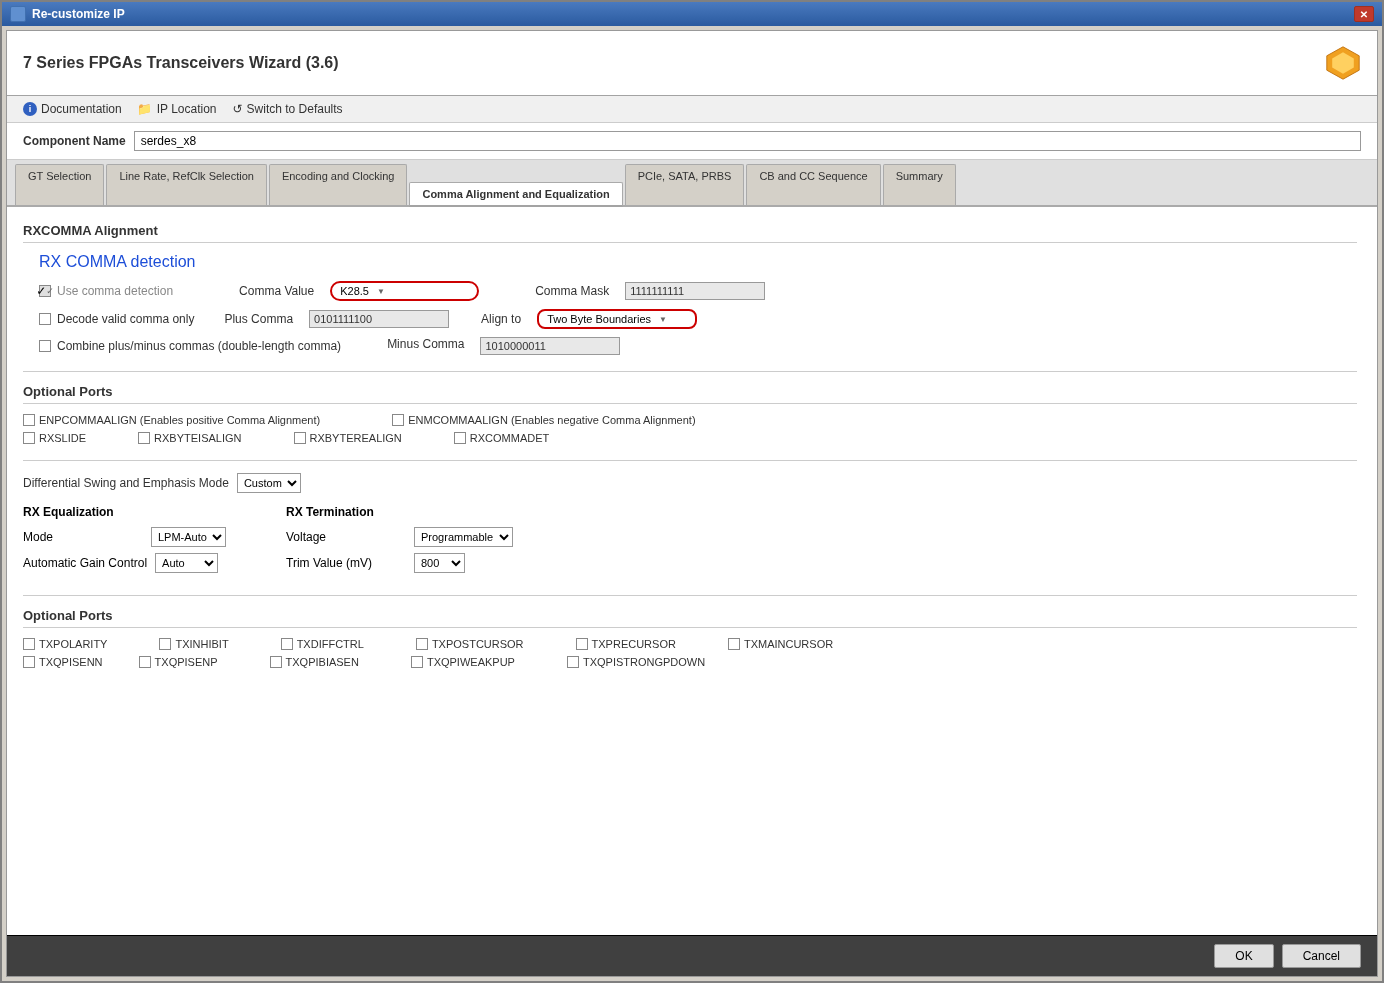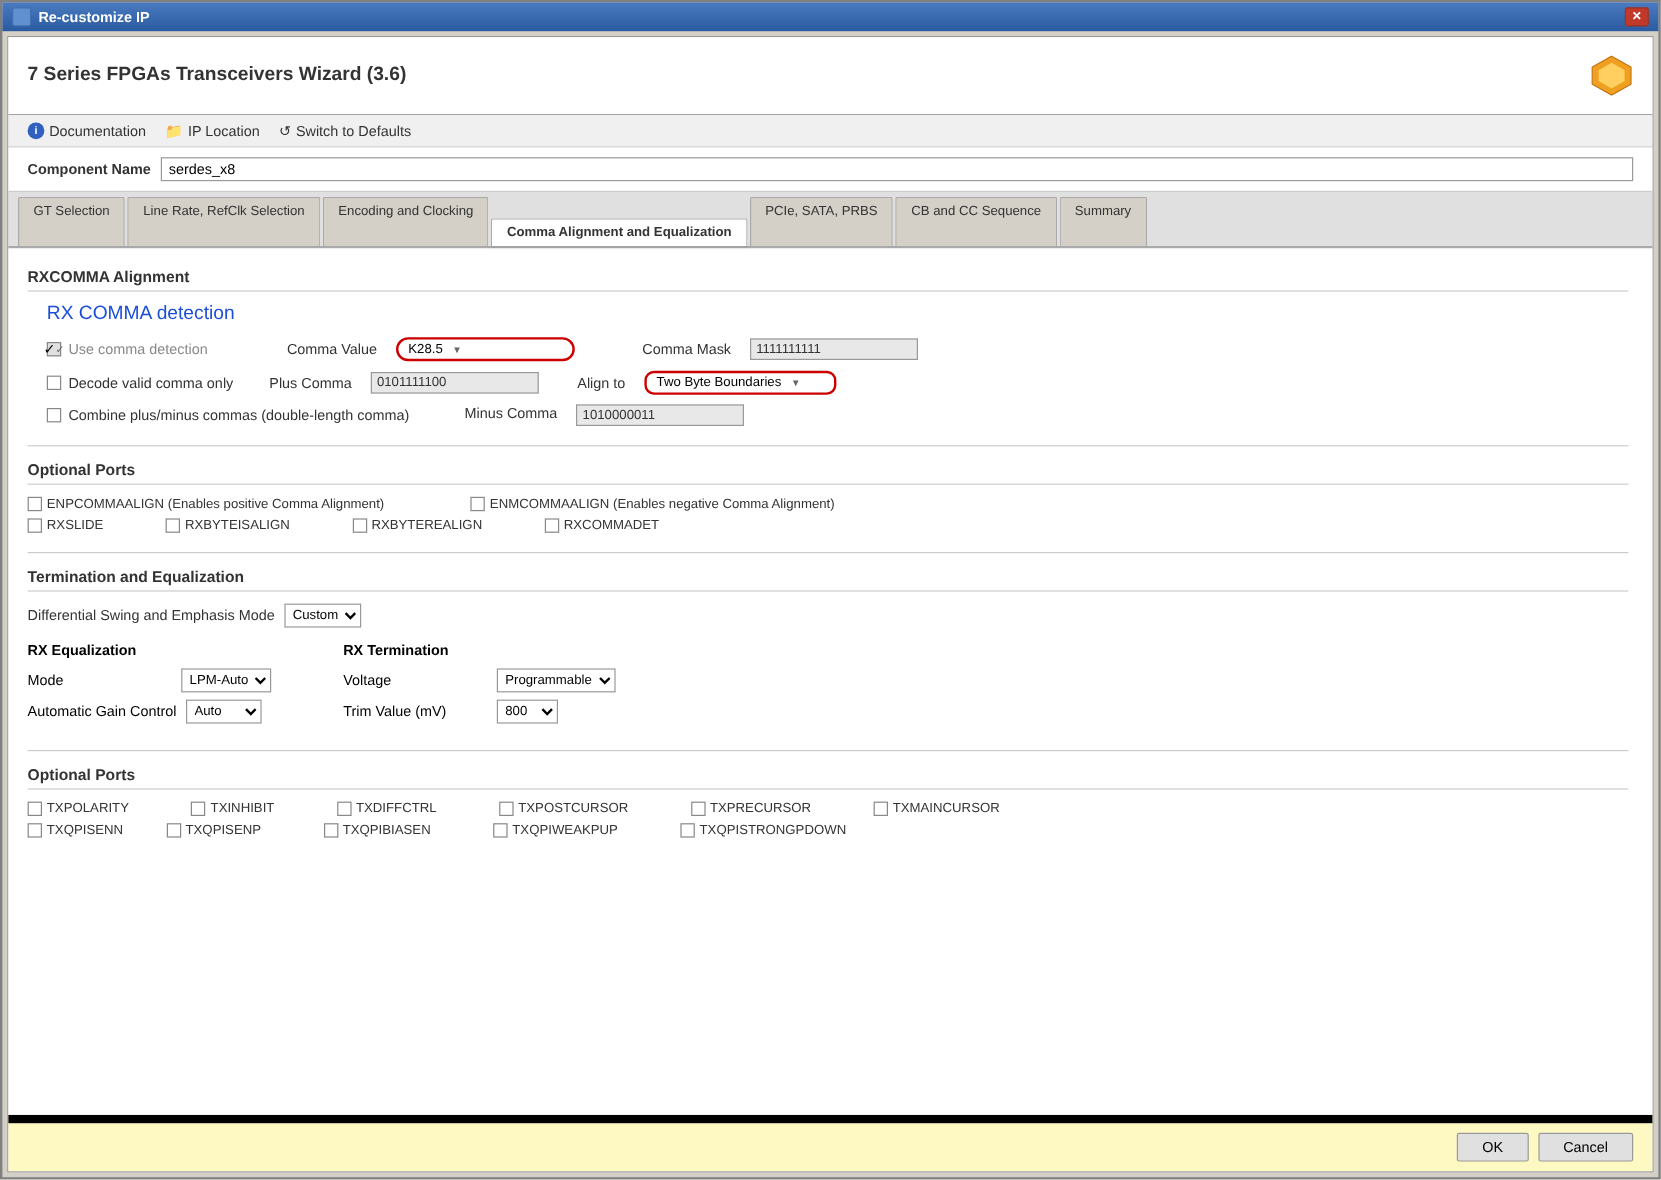--- a/index.html
+++ b/index.html
@@ -81,21 +81,21 @@
     .divider { border: none; border-top: 1px solid #ccc; margin: 12px 0; }
 
     .term-eq-row { display: flex; align-items: center; margin-bottom: 12px; gap: 8px; }
 
     .rx-columns { display: flex; gap: 60px; margin-top: 8px; }
     .rx-col { }
     .rx-col-title { font-size: 12px; font-weight: bold; margin-bottom: 8px; }
     .rx-field-row { display: flex; align-items: center; gap: 8px; margin-bottom: 6px; }
     .rx-field-label { font-size: 12px; min-width: 120px; }
 
-    .bottom-bar { background: #fef9c3; padding: 8px 16px; border-top: 7px solid #000000; display: flex; justify-content: flex-end; gap: 8px; }
+    .bottom-bar { background: #404040; padding: 8px 16px; border-top: 1px solid #000000; display: flex; justify-content: flex-end; gap: 8px; }
     .btn { padding: 4px 20px; font-size: 12px; border: 1px solid #999; background: #e0e0e0; cursor: pointer; border-radius: 2px; }
     .btn-ok { background: #e0e0e0; }
 
     .info-icon { width: 14px; height: 14px; border-radius: 50%; background: #3060c0; color: white; font-size: 9px; display: flex; align-items: center; justify-content: center; font-weight: bold; }
     .folder-icon { font-size: 12px; }
     .refresh-icon { font-size: 12px; }
 
     select { border: 1px solid #999; padding: 2px 2px; font-size: 11px; background: white; }
   </style>
 </head>
@@ -238,21 +238,20 @@
                 <div class="cb"></div>
                 <span class="port-label">RXCOMMADET</span>
               </div>
             </div>
           </div>
         </div>
 
         <hr class="divider">
 
         <div class="section">
-          <div class="section-title">Termination and Equalization</div>
 
           <div class="term-eq-row">
             <span class="form-label">Differential Swing and Emphasis Mode</span>
             <select>
               <option>Custom</option>
               <option>Default</option>
             </select>
           </div>
 
           <div class="rx-columns">

